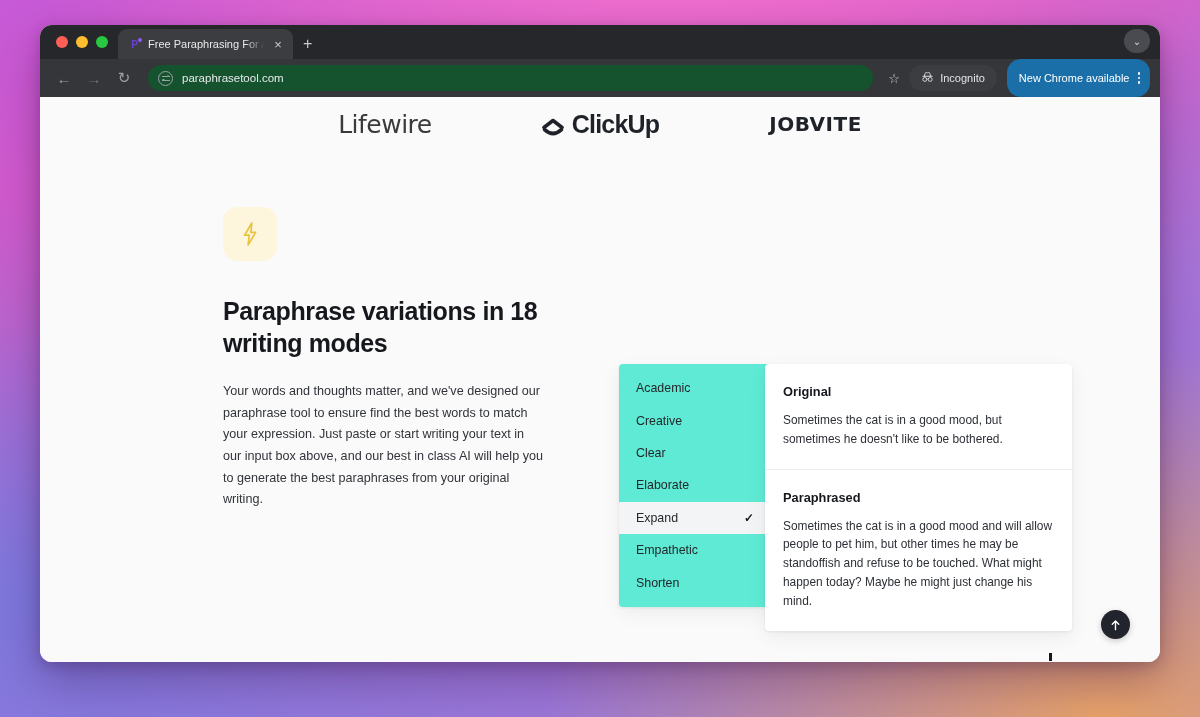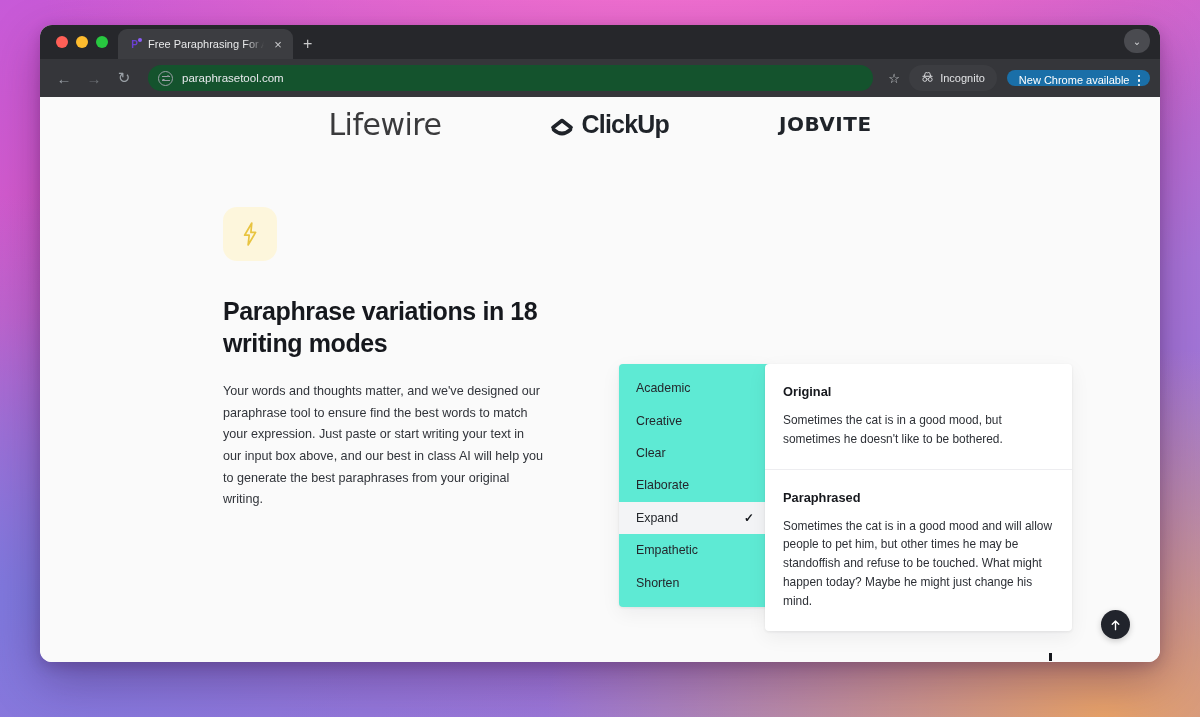--- a/index.html
+++ b/index.html
@@ -205,22 +205,22 @@
     padding: 0 12px;
     border-radius: 14px;
     background: #3c3d41;
     color: #e2e3e5;
     font-size: 11px;
     white-space: nowrap;
     cursor: pointer;
   }
   .incognito-glyph { font-size: 12px; line-height: 1; }
   .update-pill {
-    display: flex; align-items: flex-end; gap: 8px;
-    height: 16px;
+    display: flex; align-items: center; gap: 8px;
+    height: 38px;
     padding: 0 10px 0 12px;
     margin-left: 8px;
     border-radius: 14px;
     background: #1a6fa8;
     color: #ffffff;
     font-size: 11px;
     font-weight: 500;
     white-space: nowrap;
     cursor: pointer;
   }
@@ -243,21 +243,21 @@
   .logos {
     display: flex;
     align-items: center;
     justify-content: center;
     gap: 110px;
     padding-top: 6px;
     height: 48px;
   }
   .logo-lifewire {
     font-family: "DejaVu Sans", sans-serif;
-    font-size: 30px;
+    font-size: 25px;
     color: #3a3a3c;
     letter-spacing: -0.5px;
   }
   .logo-clickup {
     display: flex; align-items: center; gap: 8px;
     font-size: 25px; font-weight: bold; color: #1f2329;
     letter-spacing: -0.8px;
   }
   .cu-mark { width: 22px; height: 24px; display:block; }
   .logo-jobvite {

